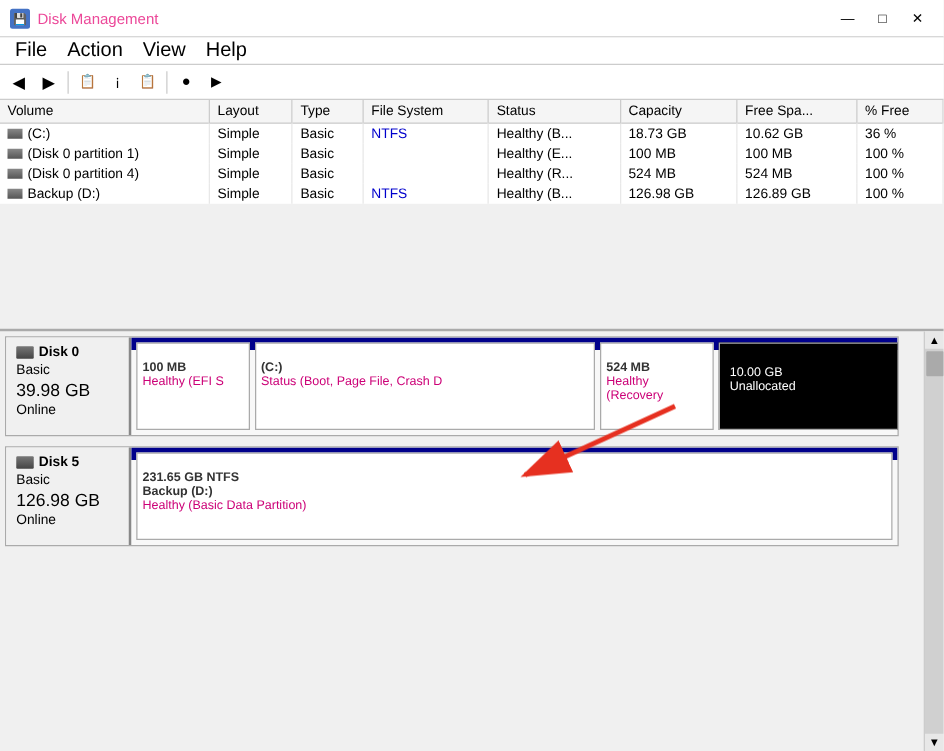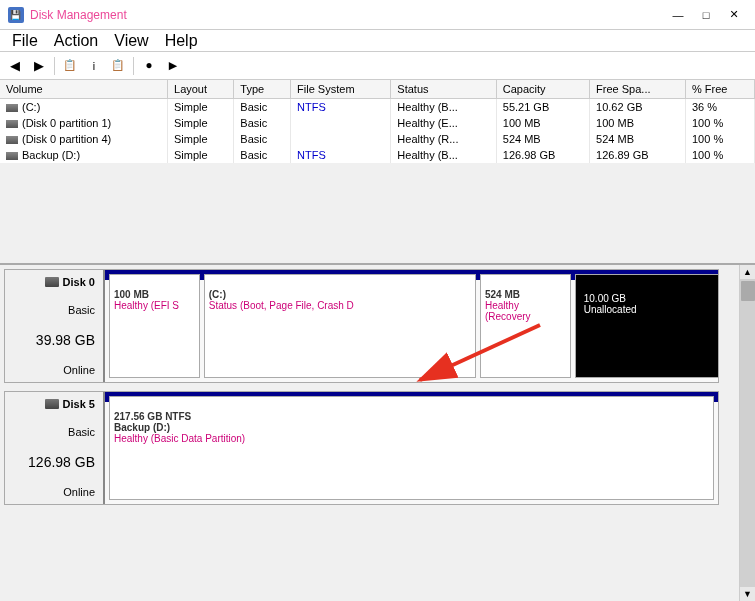--- a/index.html
+++ b/index.html
@@ -104,22 +104,21 @@
     }
 
     .disk-info {
       width: 100px;
       min-width: 100px;
       padding: 6px 8px;
       border-right: 2px solid #888;
       background: #f0f0f0;
       display: flex;
       flex-direction: column;
-      gap: 16px;
-      align-items: flex-end;
+      gap: 2px;
     }
     .disk-info .disk-name { font-weight: bold; font-size: 11px; display: flex; align-items: center; gap: 4px; }
     .disk-info .disk-name::before { content: ''; display: inline-block; width: 14px; height: 10px; background: linear-gradient(to bottom, #777, #444); border-radius: 1px; }
     .disk-info .disk-type { font-size: 11px; }
     .disk-info .disk-size { font-size: 14px; }
     .disk-info .disk-status { font-size: 11px; }
 
     .disk-partitions {
       flex: 1;
       display: flex;
@@ -228,21 +227,21 @@
           <th>% Free</th>
         </tr>
       </thead>
       <tbody id="volume-tbody">
       <tr>
     <td><span class="drive-icon"></span>(C:)</td>
     <td>Simple</td>
     <td>Basic</td>
     <td class="ntfs-text">NTFS</td>
     <td>Healthy (B...</td>
-    <td>55.21 GB</td>
+    <td>18.73 GB</td>
     <td>10.62 GB</td>
     <td>36 %</td>
   </tr>
           <tr>
     <td><span class="drive-icon"></span>(Disk 0 partition 1)</td>
     <td>Simple</td>
     <td>Basic</td>
     <td></td>
     <td>Healthy (E...</td>
     <td>100 MB</td>
@@ -307,21 +306,21 @@
         <div class="disk-row">
           <div class="disk-info">
     <div class="disk-name">Disk 5</div>
     <div class="disk-type">Basic</div>
     <div class="disk-size">126.98 GB</div>
     <div class="disk-status">Online</div>
   </div>
           <div class="disk-partitions" style="position: relative;">
             <div class="disk-header-bar"></div>
             <div class="partition" style="flex: 0 0 100%; max-width: 100%;">
-        <div class="partition-size">217.56 GB NTFS</div>
+        <div class="partition-size">231.65 GB NTFS</div>
         <div class="partition-label">Backup (D:)</div>
         <div class="partition-status">Healthy (Basic Data Partition)</div>
       </div>
           </div>
         </div>
       </div>
     <div class="disk-view-scrollbar">
       <span class="scroll-arrow">▲</span>
       <div class="scroll-track">
         <div class="scroll-thumb"></div>

